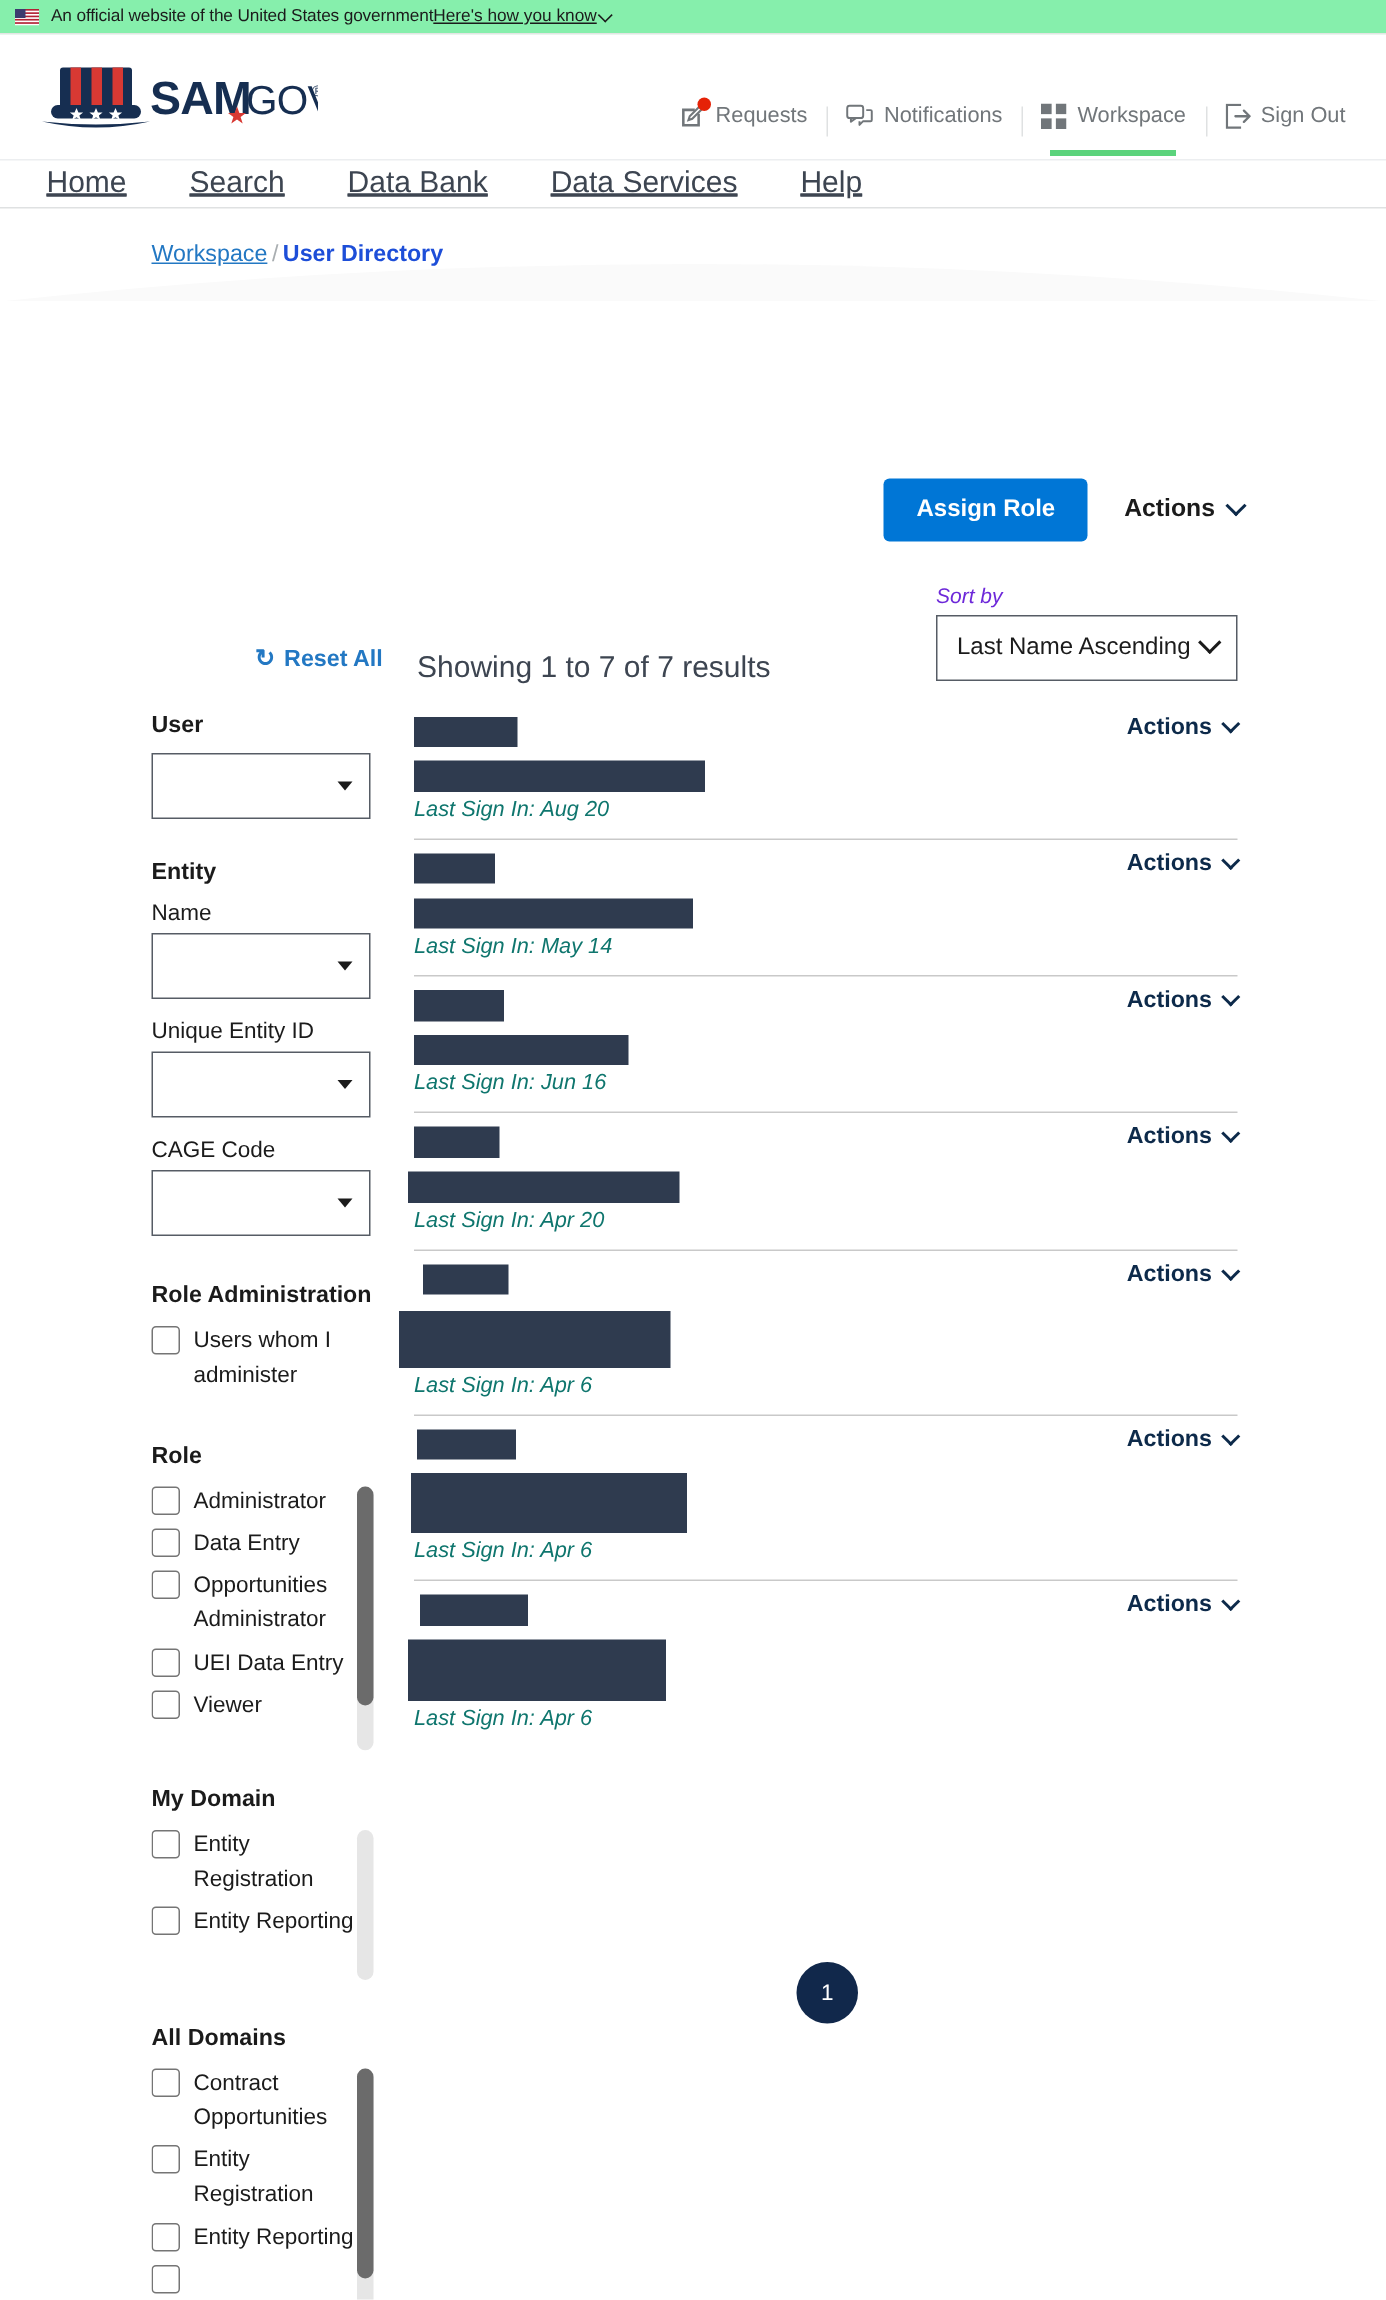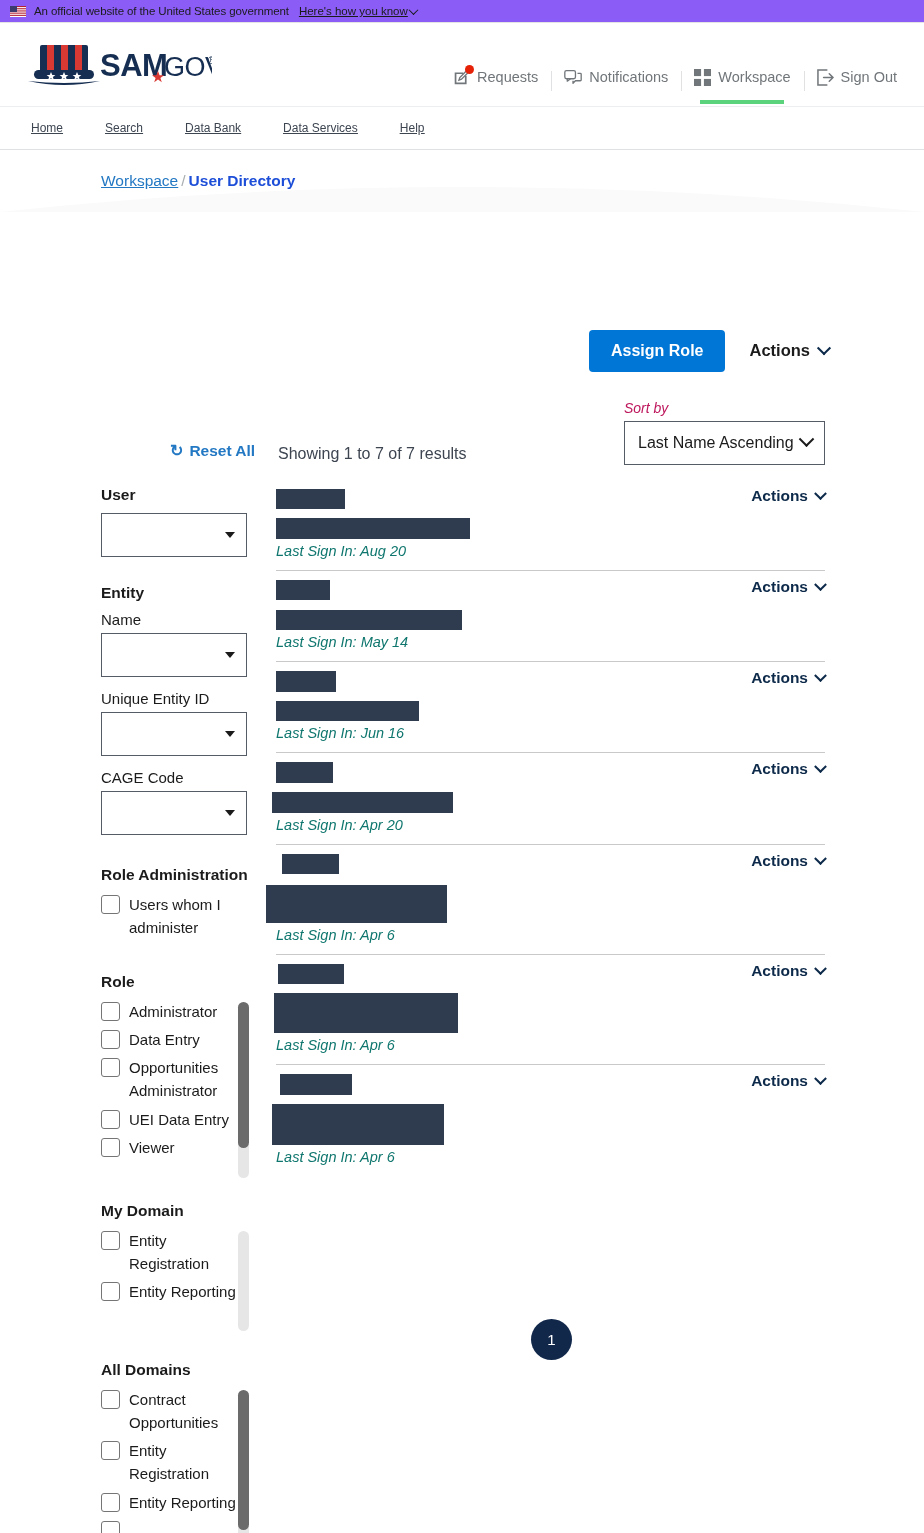--- a/index.html
+++ b/index.html
@@ -7,31 +7,31 @@
     margin: 0; padding: 0;
     background: #ffffff;
     font-family: "Liberation Sans", sans-serif;
     color: #1b1b1b;
   }
   body { width: 924px; height: 1533px; position: relative; overflow: hidden; }
 
   
   .gov-banner {
     height: 23px;
-    background: #8b5cf6;
+    background: #86efac;
     border-bottom: 1px solid #e4e4e4;
     display: flex; align-items: center;
     padding-left: 10px;
     font-size: 11.5px;
     color: #1b1b1b;
   }
   .flag-icon { width: 16px; height: 11px; margin-right: 8px; display: block; }
   .banner-text { letter-spacing: -0.1px; }
   .banner-link {
-    margin-left: 10px;
+    margin-left: 0;
     color: #1b1b1b;
     text-decoration: underline;
     display: inline-flex; align-items: center; gap: 2px;
   }
   .chev-sm { display:inline-block; width:7px; height:7px;
     border-right:1.2px solid #1b1b1b; border-bottom:1.2px solid #1b1b1b;
     transform: rotate(45deg) translate(-1px,-1px); }
 
   
   .masthead {
@@ -65,26 +65,26 @@
     width: 9px; height: 9px; border-radius: 50%;
     background: #e52207;
   }
   .util-underline {
     position: absolute; left: 50%; transform: translateX(-50%);
     bottom: -9px; width: 84px; height: 4px; background: #5bd37c;
   }
 
   
   .primary-nav {
-    height: 44px;
+    height: 33px;
     border-top: 1px solid #eceef0;
     border-bottom: 1px solid #dfe1e2;
     display: flex; align-items: center;
     padding-left: 14px;
-    font-size: 12px;
+    font-size: 20px;
     color: #3d4551;
     gap: 8px;
     text-decoration: underline;
   }
   .nav-link { padding: 0 17px; color: #3d4551; }
 
   
   .page { position: relative; }
 
   .crumb-row {
@@ -120,21 +120,21 @@
   .chev-down {
     display:inline-block; width:10px; height:10px;
     border-right: 2.6px solid #0d2a4a; border-bottom: 2.6px solid #0d2a4a;
     transform: rotate(45deg) translate(-2px,-2px);
   }
 
   
   .sortby-wrap {
     position: absolute; left: 624px; top: 250px; width: 201px;
   }
-  .sortby-label { font-size: 14px; font-style: italic; color: #be185d; margin-bottom: 5px; }
+  .sortby-label { font-size: 14px; font-style: italic; color: #6d28d9; margin-bottom: 5px; }
   .sortby-select {
     width: 201px; height: 44px;
     border: 1px solid #565c65;
     background: #fff;
     display: flex; align-items: center; justify-content: space-between;
     padding: 0 12px 0 13px;
     font-size: 16px; color: #1b1b1b;
   }
   .chev-down-thin {
     display:inline-block; width:11px; height:11px;
@@ -144,21 +144,21 @@
 
   
   .reset-all {
     position: absolute; left: 170px; top: 292px;
     display: flex; align-items: center; gap: 6px;
     color: #2378c3; font-size: 15.5px; font-weight: bold;
   }
   .reset-icon { font-size: 16px; line-height: 1; }
   .showing {
     position: absolute; left: 278px; top: 295px;
-    font-size: 16px; color: #3d4551;
+    font-size: 20px; color: #3d4551;
   }
 
   
   .sidebar {
     position: absolute; left: 101px; top: 336px;
     width: 160px;
   }
   .side-h {
     font-size: 15.5px; font-weight: bold; color: #1b1b1b;
     margin-bottom: 9px;

